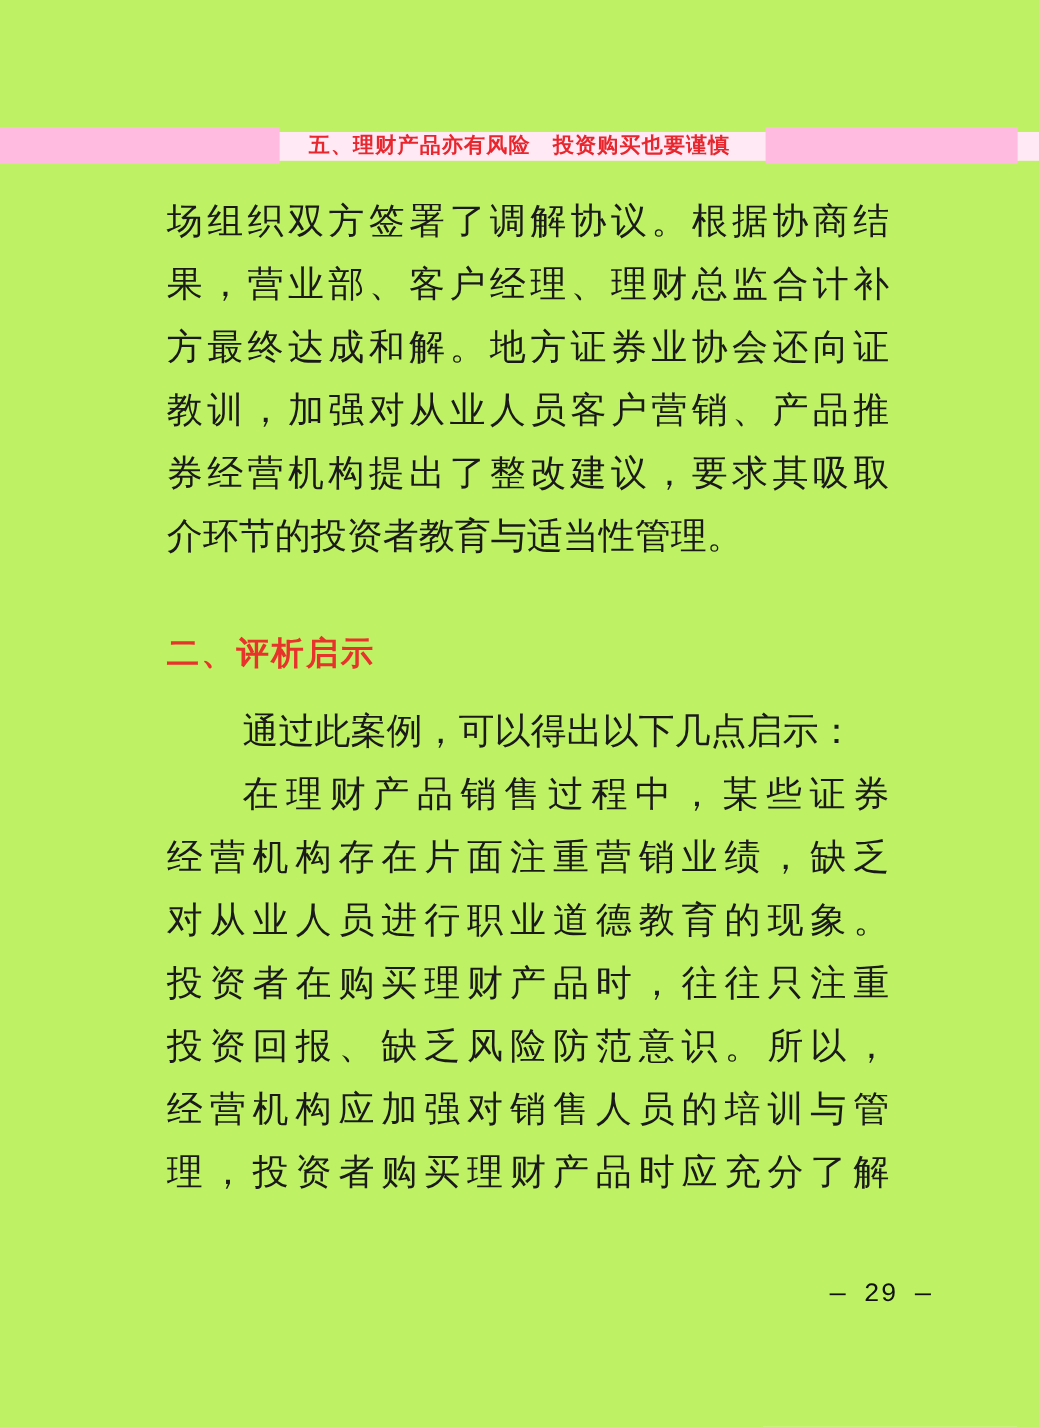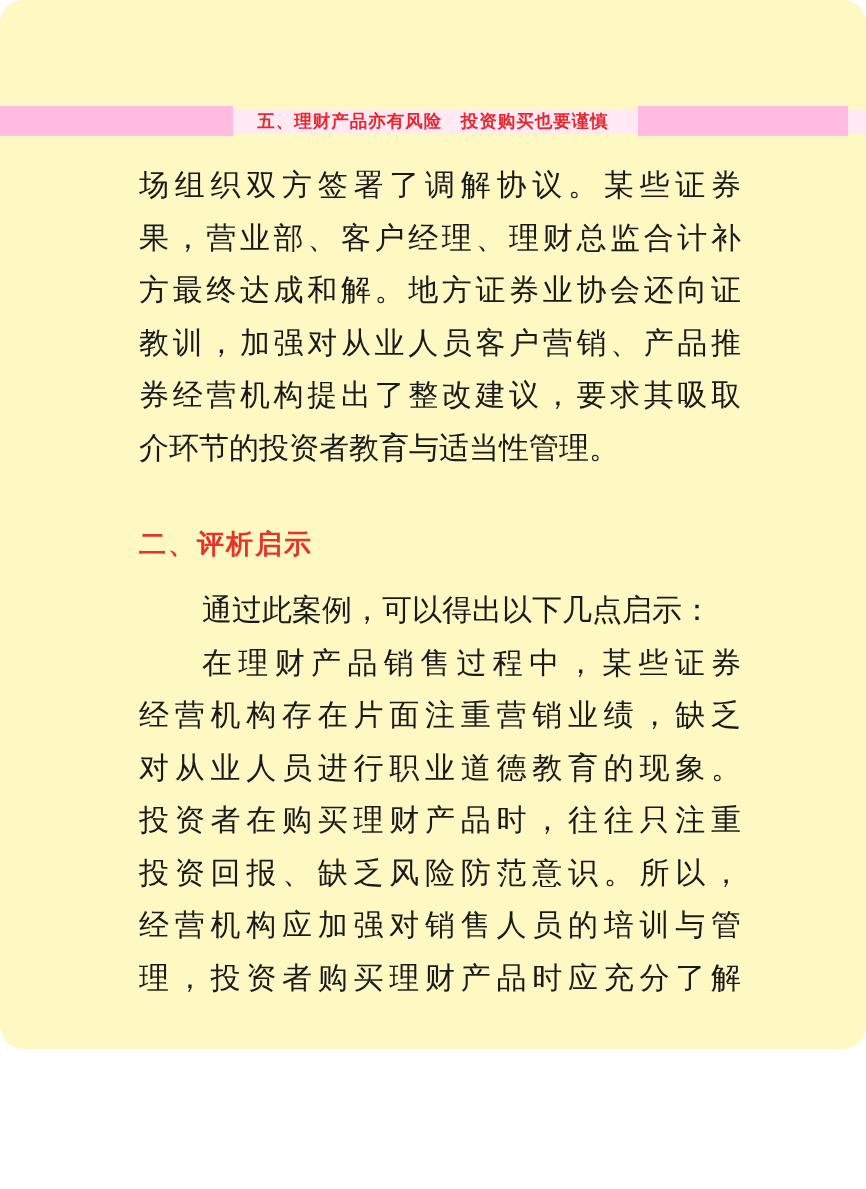--- a/index.html
+++ b/index.html
@@ -1,23 +1,22 @@
 <!DOCTYPE html>
 <html><head>
 <meta charset="utf-8">
 <style>
   html,body { margin:0; padding:0; }
   .page {
     position: relative;
     width: 866px;
-    height: 1049px;
-    background: #fef9c3;
+    height: 1189px;
+    background: #bef264;
     overflow: hidden;
     font-family: "Liberation Serif", "DejaVu Serif", serif;
-    border-radius: 23px;
   }
   
   .band {
     position: absolute;
     top: 110px; left: 0;
     width: 866px; height: 24px;
   }
   .bar { position: absolute; top: 106px; height: 30px; }
   .bar-left  { left: 0;     width: 233px; }
   .bar-right { left: 638px; width: 210px; }
@@ -75,21 +74,21 @@
 
   <div>
     <div class="band" style="background: rgb(255, 233, 244);"></div>
     <div class="bar bar-left" style="background: rgb(255, 188, 224);"></div>
     <div class="bar bar-right" style="background: rgb(255, 188, 224);"></div>
     <div class="header-title" style="color: rgb(232, 38, 45);">五、理财产品亦有风险　投资购买也要谨慎</div>
   </div>
 
   <div class="content">
     <div class="para">
-        <div class="text-line justify">场组织双方签署了调解协议。某些证券</div>
+        <div class="text-line justify">场组织双方签署了调解协议。根据协商结</div>
         <div class="text-line justify">果，营业部、客户经理、理财总监合计补</div>
         <div class="text-line justify">方最终达成和解。地方证券业协会还向证</div>
         <div class="text-line justify">教训，加强对从业人员客户营销、产品推</div>
         <div class="text-line justify">券经营机构提出了整改建议，要求其吸取</div>
         <div class="text-line">介环节的投资者教育与适当性管理。</div>
       </div>
     <div class="section-heading" style="color: rgb(232, 50, 44);">二、评析启示</div>
     <div class="para">
         <div class="text-line indent">通过此案例，可以得出以下几点启示：</div>
         <div class="text-line indent justify">在理财产品销售过程中，某些证券</div>

